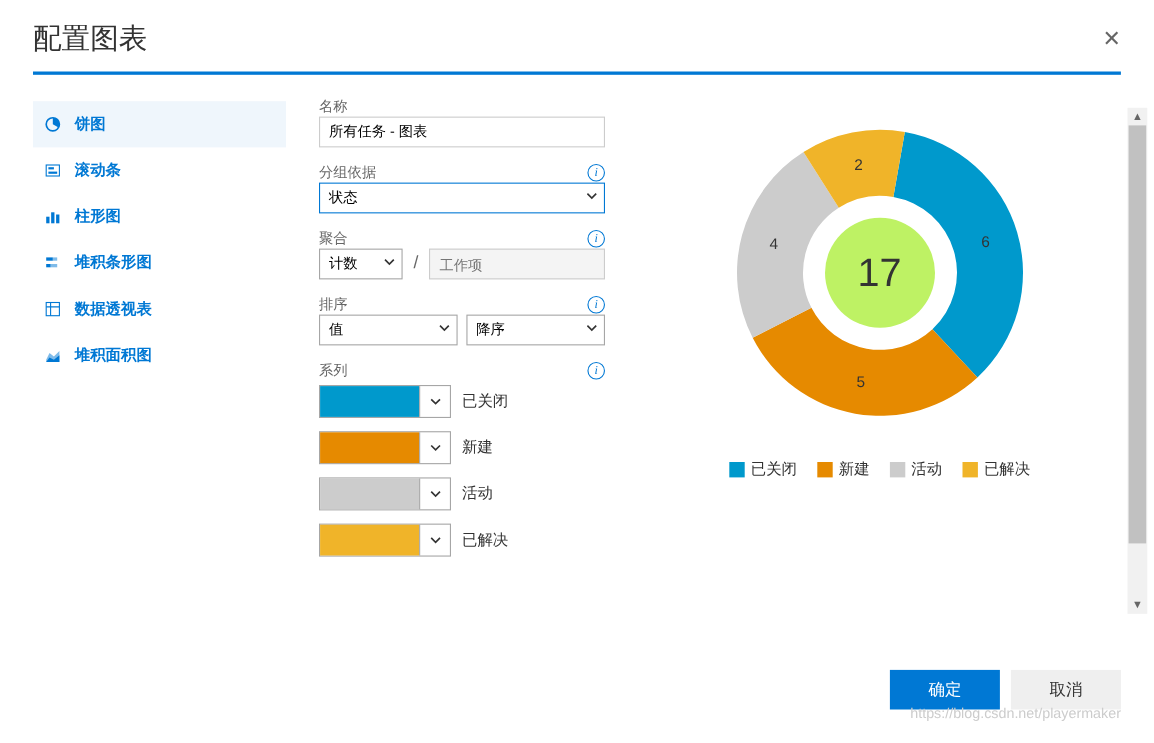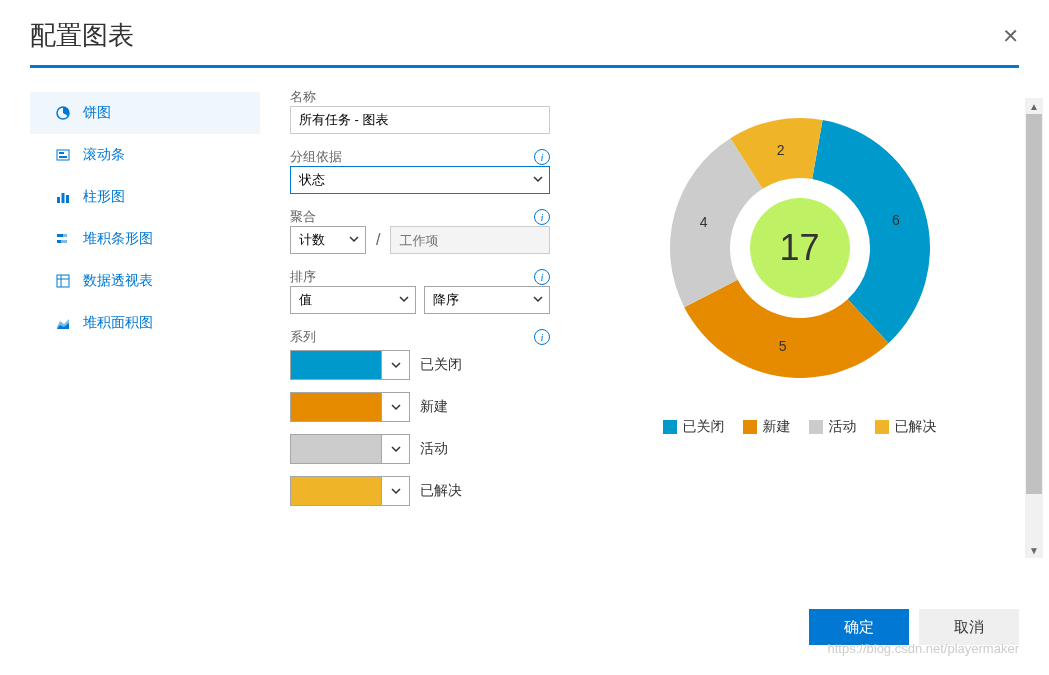--- a/index.html
+++ b/index.html
@@ -6,21 +6,21 @@
   body { background: #fff; width: 1049px; height: 675px; position: relative; overflow: hidden; }
   .dialog { padding: 0 30px 20px 30px; height: 100%; display: flex; flex-direction: column; justify-content: space-between; }
   .header { display: flex; justify-content: space-between; align-items: center; padding-top: 18px; padding-bottom: 12px; }
   .title { font-size: 26px; font-weight: 400; color: #333; }
   .close-btn { font-size: 20px; color: #666; cursor: pointer; background: none; border: none; line-height: 1; }
   .hr { height: 3px; background: #0078d4; margin-bottom: 20px; }
   .body { display: flex; gap: 30px; flex: 1; overflow: hidden; }
   .col-left { width: 230px; }
   .section-label { font-size: 13px; color: #333; margin-bottom: 6px; border-bottom: 1px solid #ccc; padding-bottom: 4px; }
   .chart-type-list { margin-top: 4px; }
-  .chart-type-item { display: flex; align-items: center; gap: 12px; padding: 12px 25px; color: #0078d4; font-size: 14px; cursor: pointer; }
+  .chart-type-item { display: flex; align-items: center; gap: 12px; padding: 12px 10px; color: #0078d4; font-size: 14px; cursor: pointer; font-weight: bold; }
   .chart-type-item.selected { background: #eff6fc; }
   .chart-type-item .ct-icon { width: 16px; height: 16px; display: inline-flex; align-items: center; justify-content: center; color: #0078d4; }
   .chart-type-item .ct-icon svg { width: 16px; height: 16px; }
   .col-mid { width: 260px; display: flex; flex-direction: column; gap: 14px; }
   .field { display: flex; flex-direction: column; gap: 0; }
   .field-row { display: flex; justify-content: space-between; align-items: center; }
   .field-label { font-size: 13px; color: #666; }
   .info-icon { width: 16px; height: 16px; border: 1px solid #0078d4; border-radius: 50%; color: #0078d4; font-size: 11px; display: inline-flex; align-items: center; justify-content: center; font-style: italic; font-family: serif; cursor: pointer; }
   .text-input { border: 1px solid #ccc; padding: 4px 8px; font-size: 13px; height: 28px; outline: none; width: 100%; }
   .select-wrap { position: relative; display: flex; }

